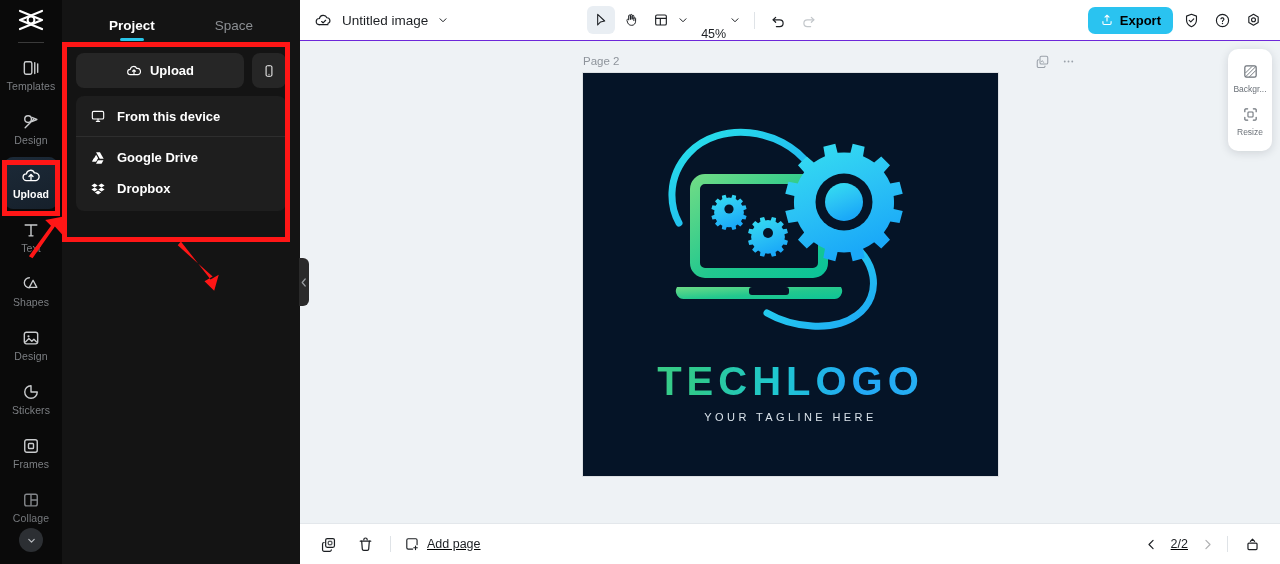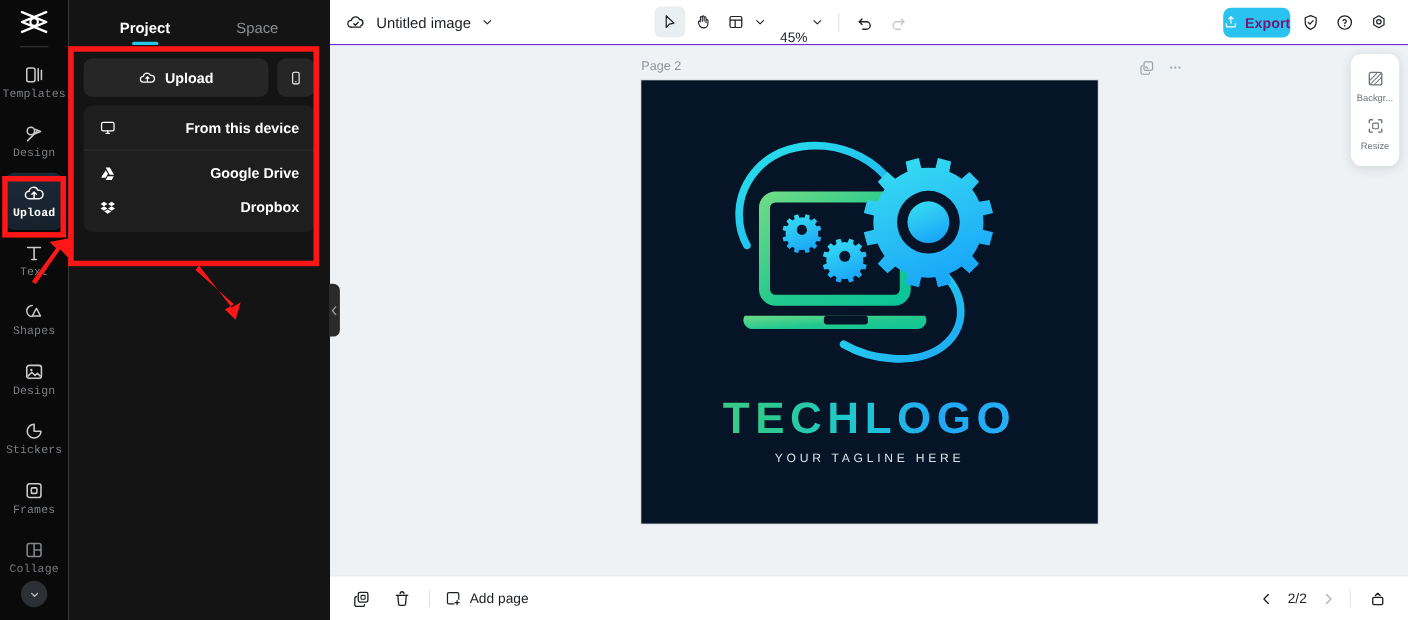--- a/index.html
+++ b/index.html
@@ -19,21 +19,20 @@
     display: flex; flex-direction: column; align-items: center;
     position: relative;
   }
   .rail-logo { width: 62px; height: 40px; display:flex; align-items:center; justify-content:center; }
   .rail-sep { width: 26px; height: 1px; background: #3a3a3a; margin: 2px 0 6px 0; }
   .rail-item {
     width: 52px; height: 52px;
     display: flex; flex-direction: column; align-items: center; justify-content: center;
     gap: 3px; border-radius: 8px; cursor: pointer; margin-bottom: 2px;
     position: relative;
-    font-family: Liberation Mono, monospace;
   }
   .rail-item .lbl { font-size: 10.5px; color: #c9cbcd; line-height: 1; letter-spacing:.1px;}
   .rail-item.active { background: linear-gradient(160deg,#1c2a38,#16202b); }
   .rail-item.active .lbl { color:#fff; font-weight:700; }
   .rail-item.dim .lbl { color:#7c7f83; }
   .rail-icon { width: 20px; height: 20px; display:block; }
   .rail-bottom { position:absolute; bottom: 12px; left:0; width:62px; display:flex; justify-content:center;}
   .chev-btn { width:24px;height:24px;border-radius:50%;background:#2c2f33;display:flex;align-items:center;justify-content:center;cursor:pointer;}
 
   
@@ -52,21 +51,21 @@
   .panel-body { padding: 12px 14px 0 14px; }
   .upload-row { display:flex; gap:8px; }
   .upload-btn {
     flex:1; height: 35px; border-radius: 8px; background:#262626;
     display:flex; align-items:center; justify-content:center; gap:8px;
     color:#fff; font-size:13px; font-weight:700; cursor:pointer;
   }
   .mobile-btn { width:34px; height:35px; border-radius:8px; background:#262626; display:flex;align-items:center;justify-content:center;cursor:pointer;}
 
   .menu-card { margin-top: 8px; background:#1e1e1e; border-radius:8px; padding: 0; }
-  .menu-item { height: 40px; display:flex; align-items:center; gap:11px; padding: 0 14px; cursor:pointer; color:#fff; font-size:13px; font-weight:700;justify-content:space-between; }
+  .menu-item { height: 40px; display:flex; align-items:center; gap:11px; padding: 0 14px; cursor:pointer; color:#fff; font-size:13px; font-weight:700; }
   .menu-div { height:1px; background:#2e2e2e; margin: 0 0px; }
   .menu-group { padding: 5px 0 7px 0; }
   .menu-group .menu-item { height: 31px; }
 
   
   .collapse-handle{
     position:absolute; right:-9px; top:258px; width:10px;height:48px;
     background:#2a2a2a; border-radius:0 6px 6px 0; display:flex;align-items:center;justify-content:center;
     cursor:pointer; z-index:7;
   }
@@ -86,22 +85,22 @@
   .doc-name { display:flex; align-items:center; gap:9px; }
   .doc-title { font-size:13.5px; color:#1c1f23; }
   .tb-center { display:flex; align-items:center; gap:2px; margin-left: auto; margin-right:auto; }
   .tb-btn { width:28px;height:28px;border-radius:6px;display:flex;align-items:center;justify-content:center;cursor:pointer;}
   .tb-btn.sel { background:#e9eef3; }
   .tb-zoom { display:flex;align-items:center;gap:3px;padding:0 4px;cursor:pointer;}
   .tb-zoom .z { font-size:12.5px;color:#1c1f23;font-weight:400;margin-top:28px;}
   .tb-divider { width:1px;height:17px;background:#dfe3e7;margin:0 7px;}
   .tb-right { display:flex; align-items:center; gap:7px; margin-left:auto; }
   .export-btn {
-    height:27px;border-radius:7px;background:#2ac3f0;color:#701a75;font-size:13px;font-weight:700;
-    display:flex;align-items:center;gap:6px;padding:0 0;cursor:pointer;
+    height:27px;border-radius:7px;background:#2ac3f0;color:#000000;font-size:13px;font-weight:700;
+    display:flex;align-items:center;gap:6px;padding:0 12px;cursor:pointer;
   }
   .ic-btn{width:24px;height:24px;display:flex;align-items:center;justify-content:center;cursor:pointer;}
 
   
   #canvasarea{ flex:1; position:relative; overflow:hidden; }
   #pagewrap{ position:absolute; left:283px; top:8px; width:493px; }
   .page-head{ display:flex; align-items:center; height:24px; }
   .page-label{ font-size:11.5px; color:#8e949b; }
   .page-head-icons{ margin-left:auto; display:flex; align-items:center; gap:11px; }
 
@@ -123,21 +122,21 @@
   #rightcard{
     position:absolute; right:8px; top:8px; width:44px; background:#fff; border-radius:10px;
     box-shadow:0 2px 10px rgba(20,30,45,.14); padding:8px 0; z-index:9;
   }
   .rc-item{ display:flex;flex-direction:column;align-items:center;gap:4px; padding:6px 0; cursor:pointer;}
   .rc-lbl{ font-size:8.5px; color:#6b7178; }
 
   
   #bottombar{
     height:41px;flex:0 0 41px;background:#fff;border-top:1px solid #e3e7eb;
-    display:flex;align-items:center;padding:0 16px;gap:13px;
+    display:flex;align-items:center;padding:0 16px;gap:13px;text-decoration:underline;
   }
   .bb-btn{width:24px;height:24px;display:flex;align-items:center;justify-content:center;cursor:pointer;}
   .bb-div{width:1px;height:16px;background:#dfe3e7;}
   .addpage{display:flex;align-items:center;gap:7px;font-size:12.5px;color:#1c1f23;cursor:pointer;}
   .bb-right{margin-left:auto;display:flex;align-items:center;gap:12px;}
   .pagecount{font-size:12.5px;color:#1c1f23;}
   .nav-a{cursor:pointer;display:flex;align-items:center;}
   .nav-d{opacity:.35;cursor:default;display:flex;align-items:center;}
 </style>
 </head>

